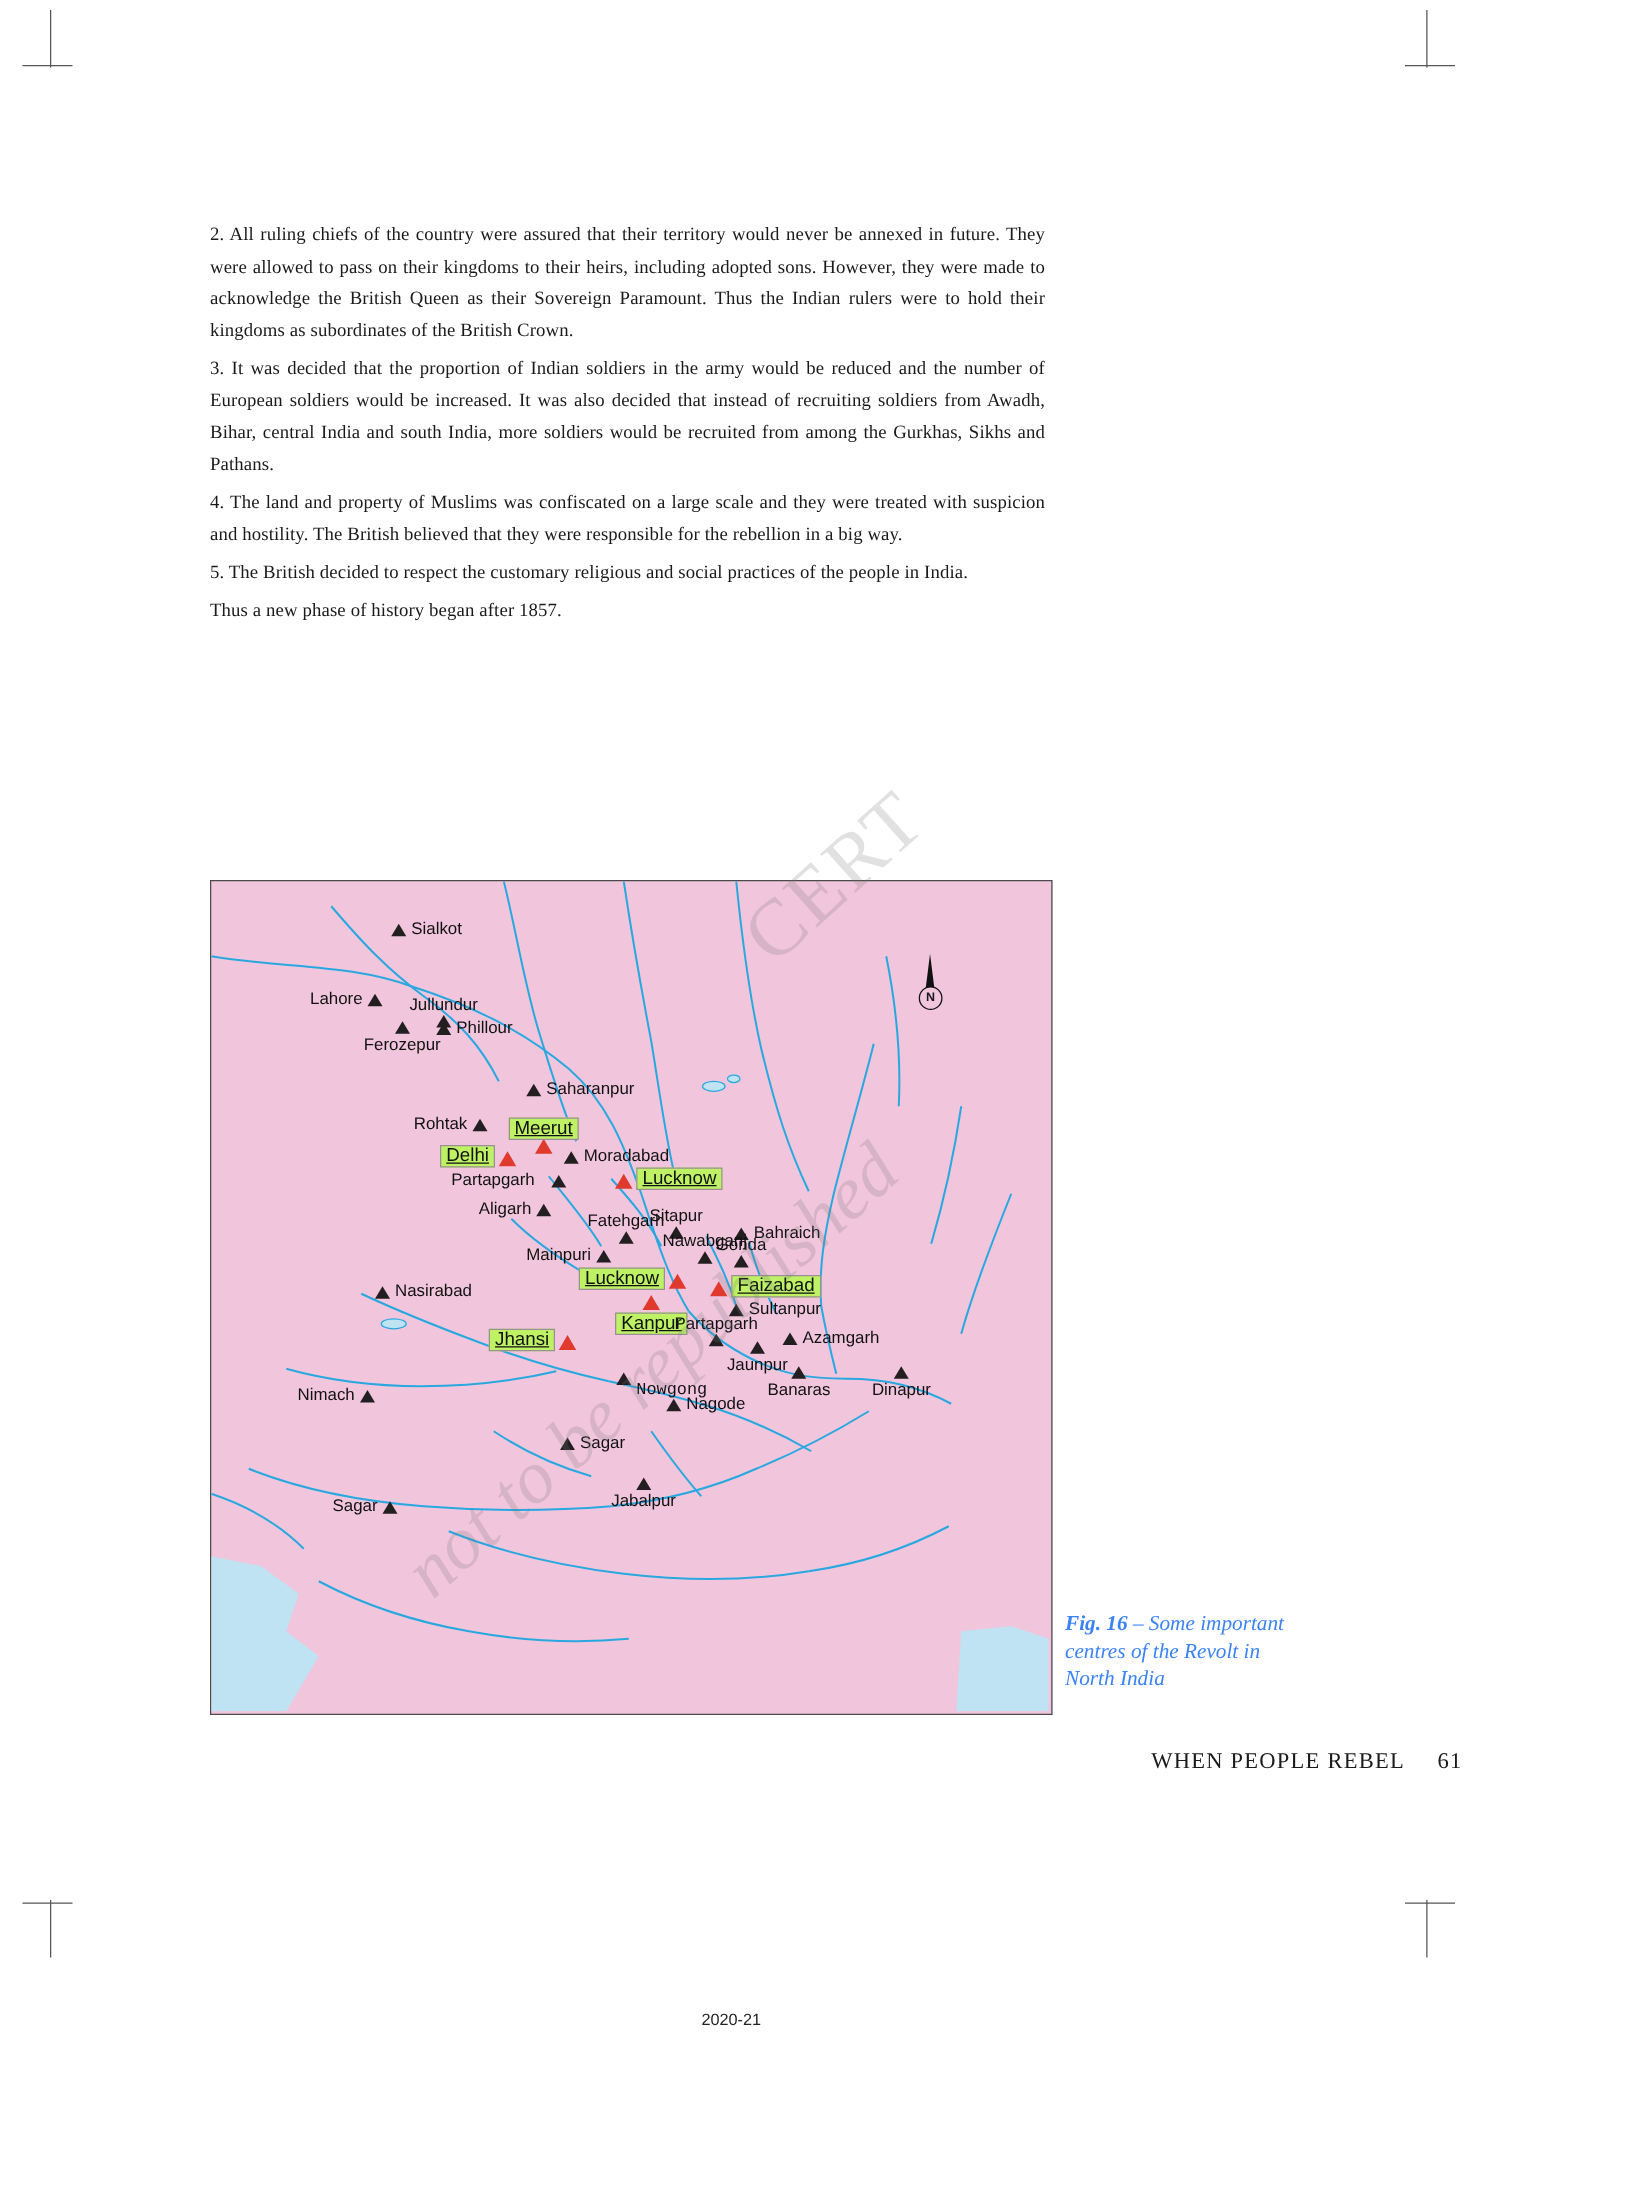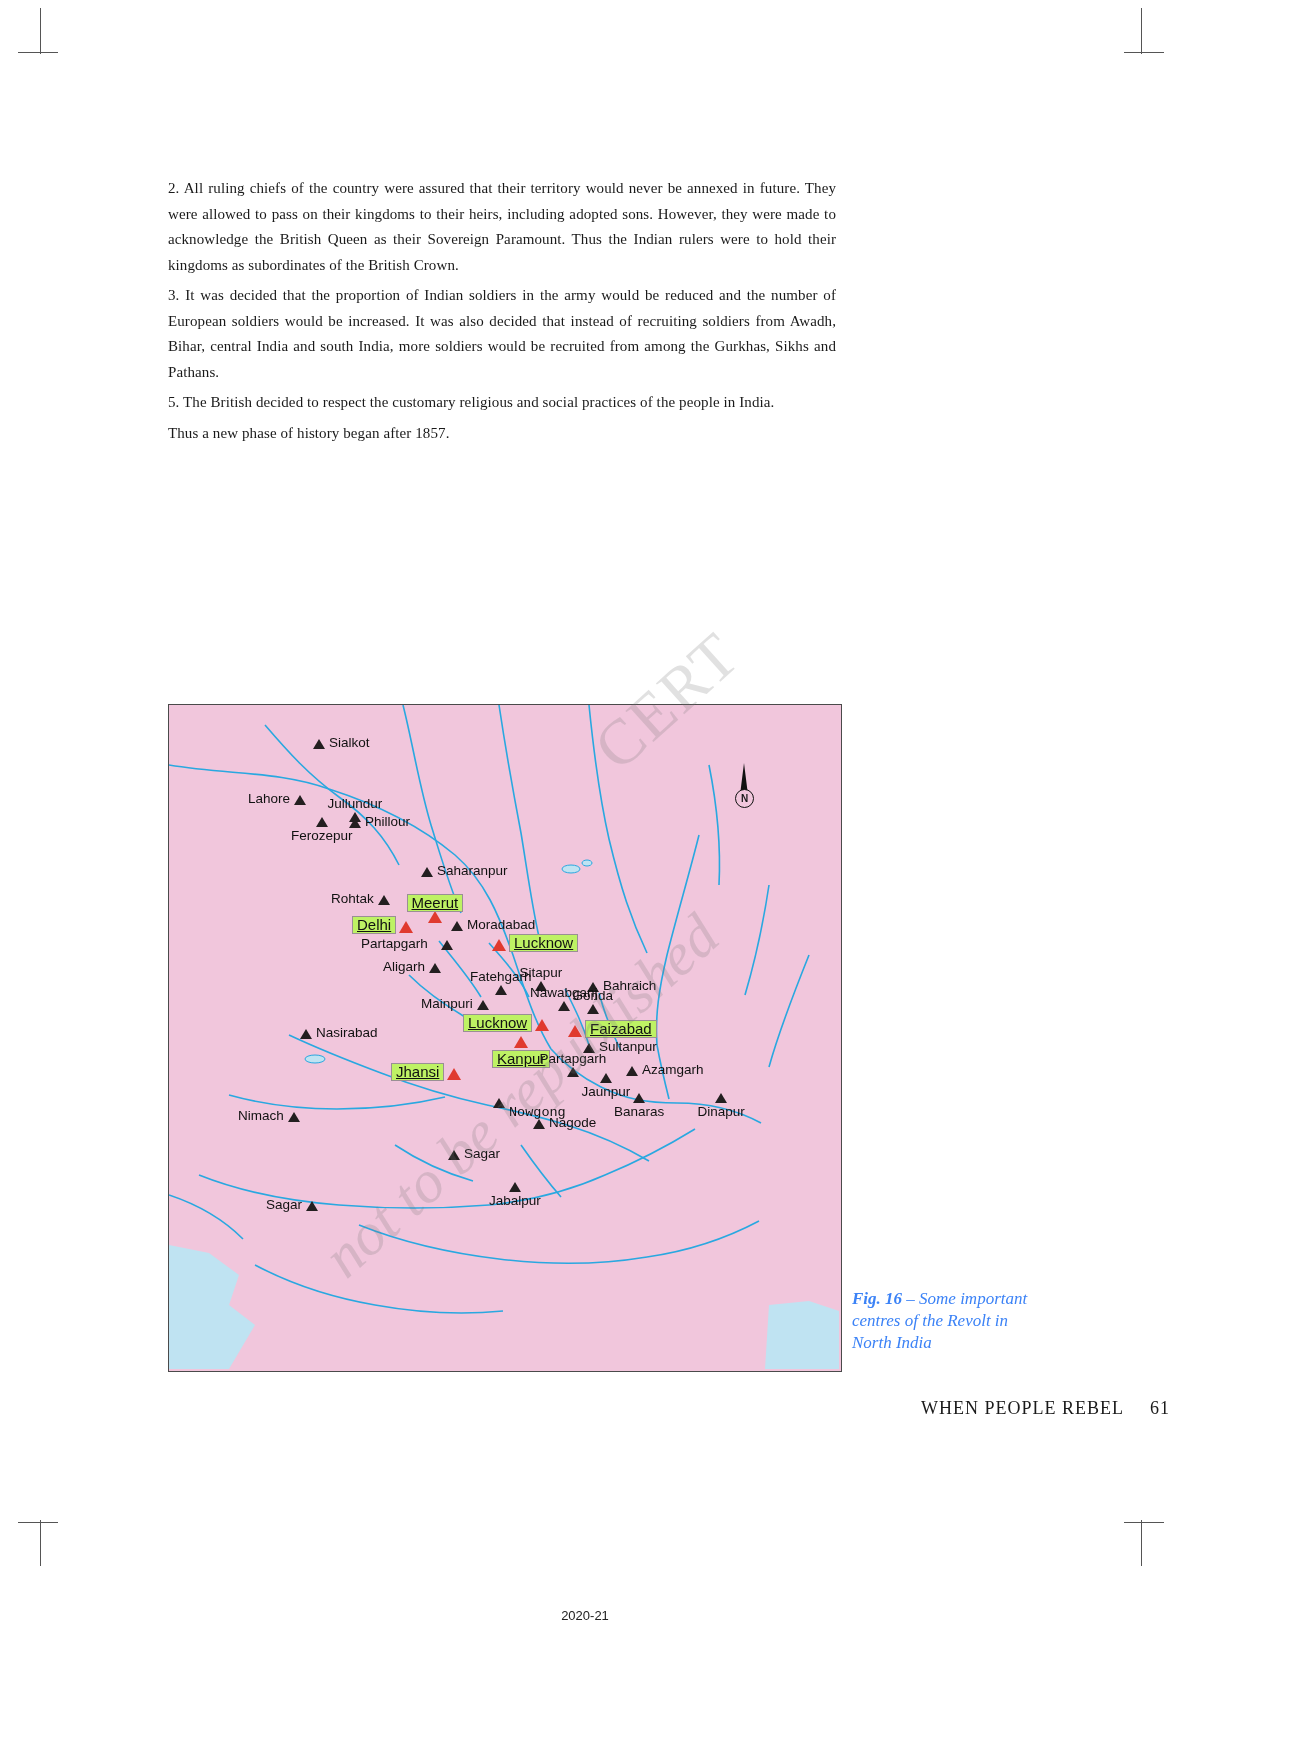--- a/index.html
+++ b/index.html
@@ -225,20 +225,21 @@
 <div class="crop crop-bl-v"></div>
 <div class="crop crop-br-v"></div>
 <div class="crop crop-tl-h"></div>
 <div class="crop crop-tr-h"></div>
 <div class="crop crop-bl-h"></div>
 <div class="crop crop-br-h"></div>
 
 <div class="page-body">
   <p class="para">2.  All ruling chiefs of the country were assured that their territory would never be annexed in future. They were allowed to pass on their kingdoms to their heirs, including adopted  sons. However, they were made to acknowledge the British Queen as their Sovereign Paramount. Thus the Indian rulers were to hold their kingdoms as subordinates of the British Crown.</p>
   <p class="para">3.  It was decided that the proportion of Indian soldiers in the army would be reduced and the number of European soldiers would be increased. It was also decided that instead of recruiting soldiers from Awadh, Bihar, central India and south India, more soldiers would be recruited from among the Gurkhas, Sikhs and Pathans.</p>
+  <p class="para">4.  The land and property of Muslims was confiscated on a large scale and they were treated with suspicion and hostility. The British believed that they were responsible for the rebellion in a big way.</p>
   <p class="para">5.  The British decided to respect the customary religious and social practices of the people in India.</p>
   <p class="para para-last">Thus a new phase of history began after 1857.</p>
 </div>
 
 <div class="map-wrap">
   <svg class="map-svg" width="670" height="664" viewBox="0 0 670 664">
 
     <path d="M0 540 L40 548 L70 570 L60 600 L86 620 L60 664 L0 664 Z" fill="#bfe3f2" stroke="none"></path>
     <path d="M600 600 L640 596 L670 606 L670 664 L596 664 Z" fill="#bfe3f2" stroke="none"></path>
 

